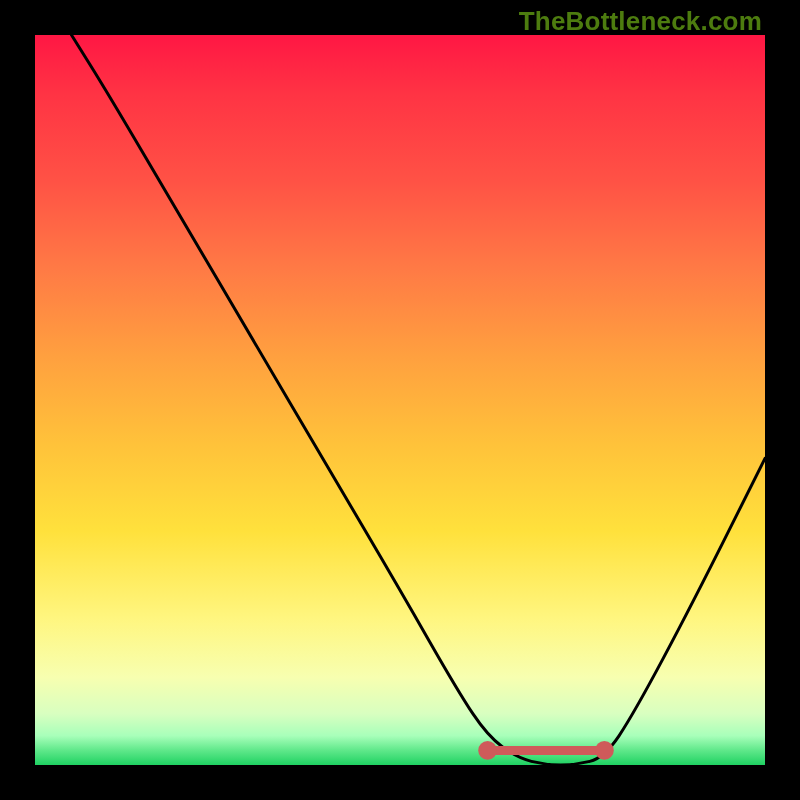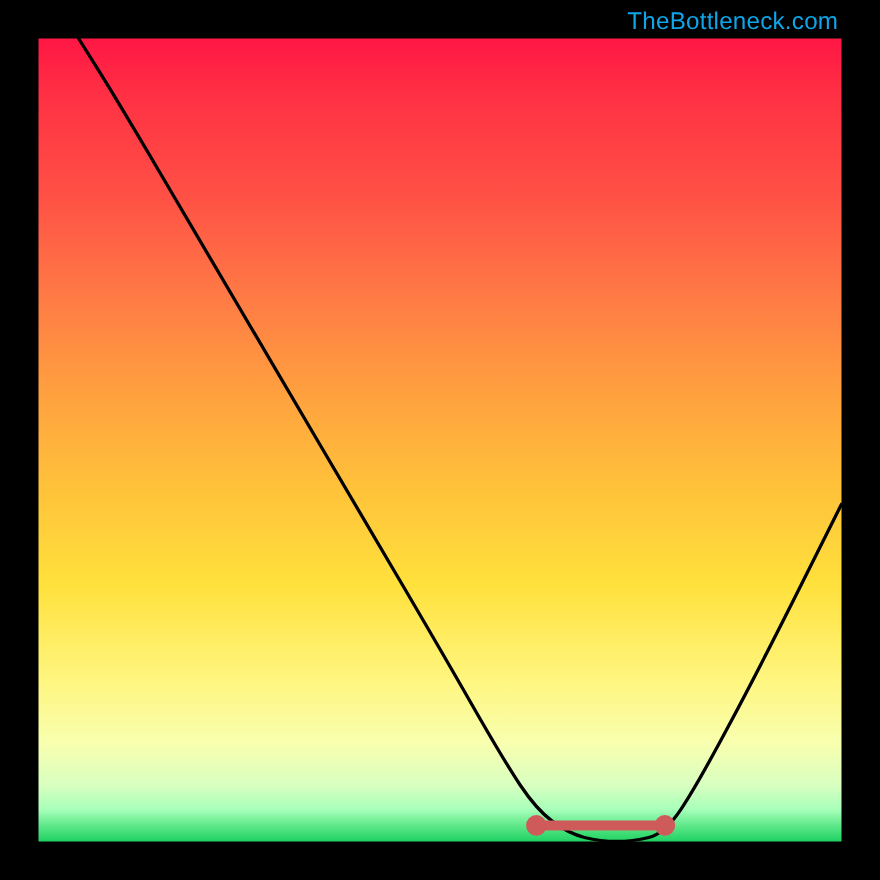--- a/index.html
+++ b/index.html
@@ -37,23 +37,23 @@
       #d8ffc0 93%,
       #a8ffba 96%,
       #5fe88a 98%,
       #1fd162 100%
     );
   }
   .watermark {
     position: absolute;
     top: 6px;
     right: 38px;
-    font-size: 22px;
-    font-weight: 400;
-    color: #0ea5e9;
+    font-size: 26px;
+    font-weight: 700;
+    color: #4d7c0f;
     letter-spacing: 0.2px;
   }
   svg.curve {
     position: absolute;
     left: 0;
     top: 0;
     width: 730px;
     height: 730px;
     overflow: visible;
   }

